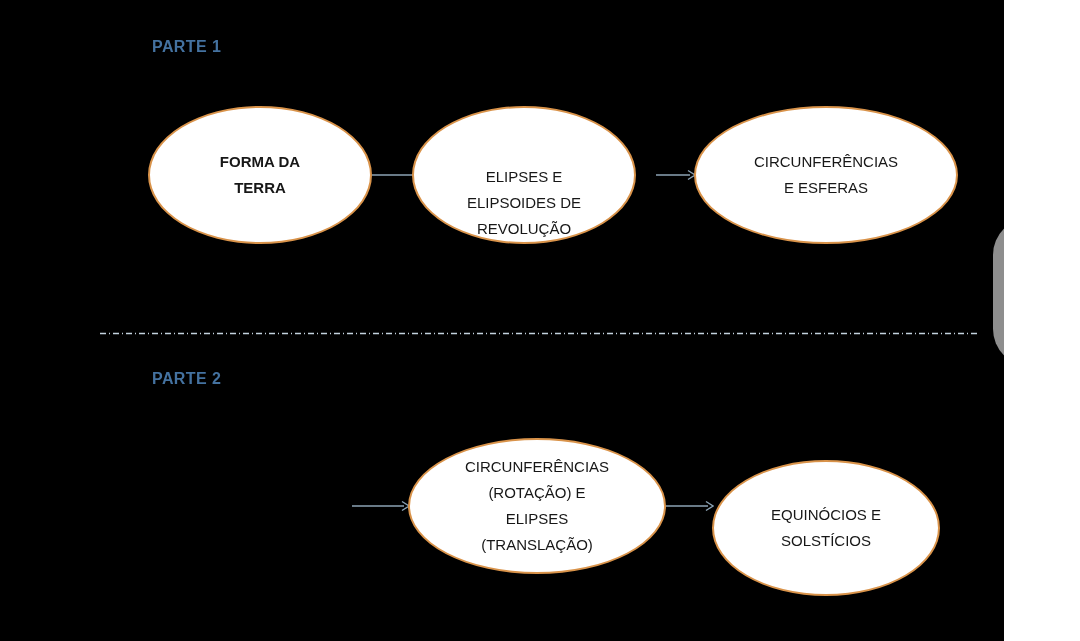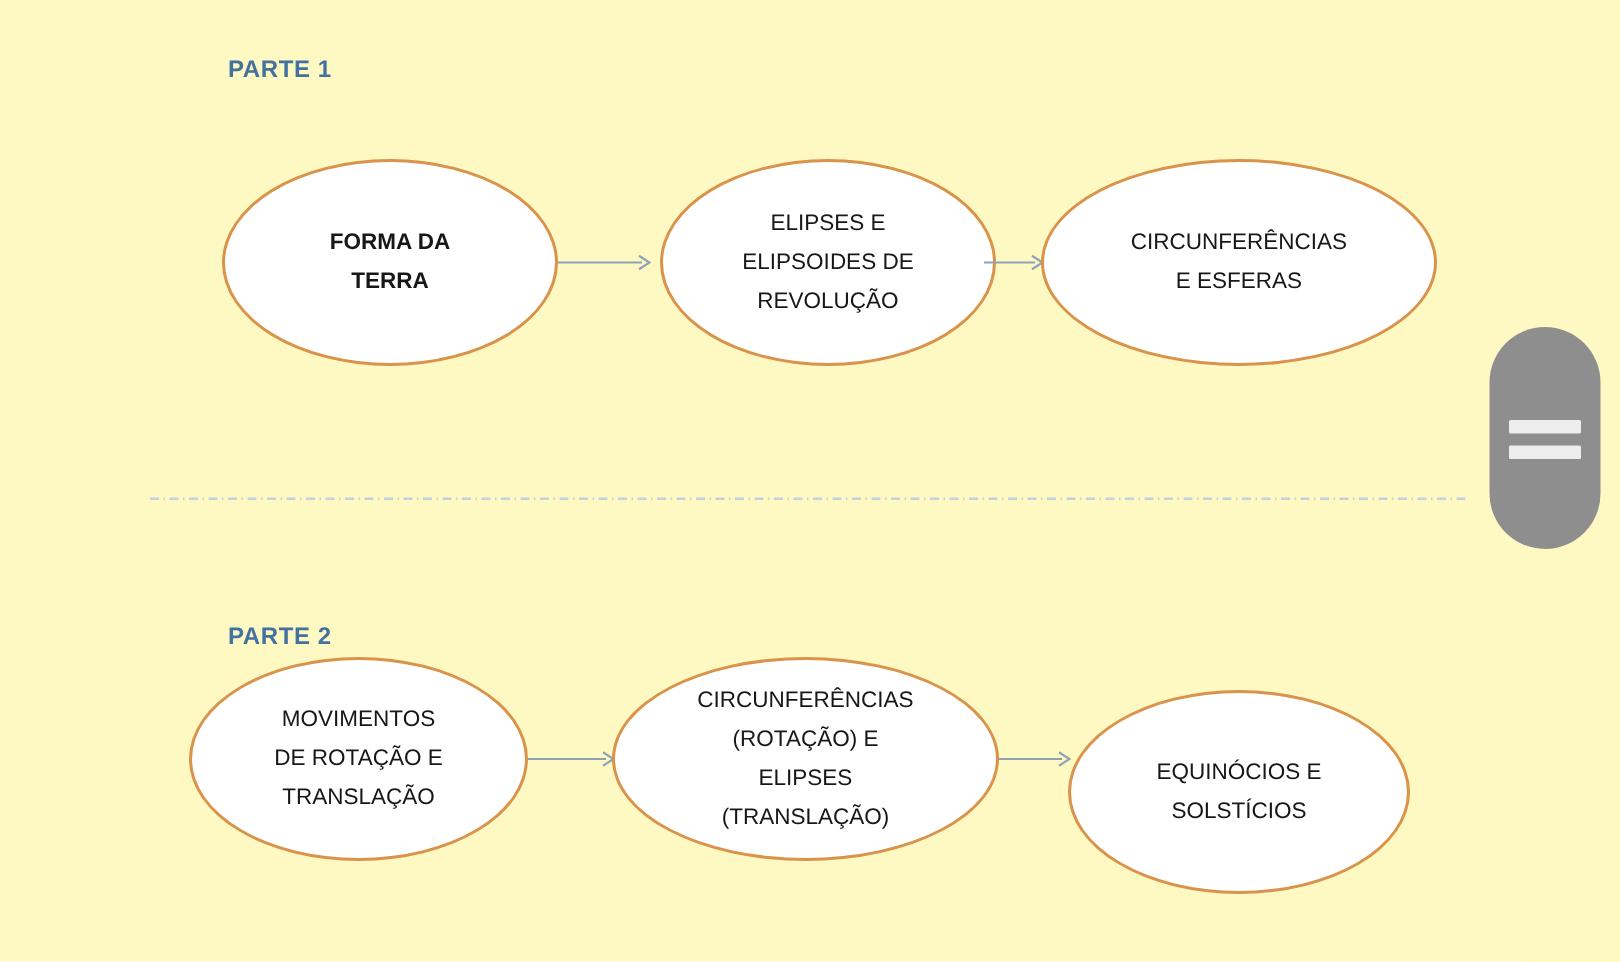--- a/index.html
+++ b/index.html
@@ -5,36 +5,36 @@
   html, body {
     margin: 0;
     padding: 0;
     background: #ffffff;
   }
   body {
     font-family: "Liberation Sans", sans-serif;
   }
   #slide {
     position: relative;
-    width: 1080px;
+    width: 1004px;
     height: 641px;
-    background: #fef9c3;
+    background: #000000;
     overflow: hidden;
   }
   .section-label {
     position: absolute;
     font-family: "Liberation Sans", sans-serif;
     font-weight: bold;
     font-size: 16px;
     letter-spacing: 0.4px;
     color: #4472A0;
     white-space: nowrap;
   }
   #label-parte-1 { left: 152px; top: 38px; }
-  #label-parte-2 { left: 152px; top: 370px; margin-top: 46px; }
+  #label-parte-2 { left: 152px; top: 370px; }
 
   .node {
     position: absolute;
     display: flex;
     align-items: center;
     justify-content: center;
     box-sizing: border-box;
     border: 2px solid #D9934A;
     border-radius: 50%;
     background: #ffffff;
@@ -44,21 +44,21 @@
     font-size: 15px;
     line-height: 26px;
     color: #171717;
     text-align: center;
     padding: 0 14px;
     white-space: pre-line;
   }
 
   
   #node-forma-da-terra       { left: 148px; top: 106px; width: 224px; height: 138px; font-weight: bold; }
-  #node-elipses-elipsoides   { left: 440px; top: 106px; width: 224px; height: 138px; }
+  #node-elipses-elipsoides   { left: 412px; top: 106px; width: 224px; height: 138px; align-items: flex-end; }
   #node-circunferencias-esferas { left: 694px; top: 106px; width: 264px; height: 138px; }
 
   
   #node-movimentos           { left: 126px; top: 438px; width: 226px; height: 136px; }
   #node-circunferencias-elipses { left: 408px; top: 438px; width: 258px; height: 136px; }
   #node-equinocios-solsticios   { left: 712px; top: 460px; width: 228px; height: 136px; }
 
   .connector {
     position: absolute;
     height: 14px;
@@ -137,25 +137,20 @@
   </div>
 
   <div id="section-divider">
     <svg width="100%" height="3" viewBox="0 0 880 3" preserveAspectRatio="none">
       <line x1="0" y1="1.5" x2="880" y2="1.5" stroke="#C3D2DE" stroke-width="1.6" stroke-dasharray="6 3 1 3"></line>
     </svg>
   </div>
 
   <div class="section-label" id="label-parte-2">PARTE 2</div>
 
-  <div class="node" id="node-movimentos">
-    <div class="node-text">MOVIMENTOS
-DE ROTAÇÃO E
-TRANSLAÇÃO</div>
-  </div>
 
   <div class="connector" id="arrow-3">
     <svg width="100%" height="14" viewBox="0 0 58 14" preserveAspectRatio="none">
       <line x1="0" y1="7" x2="52" y2="7" stroke="#8CA3B5" stroke-width="1.4"></line>
       <path d="M50 2.5 L57 7 L50 11.5" fill="none" stroke="#8CA3B5" stroke-width="1.4"></path>
     </svg>
   </div>
 
   <div class="node" id="node-circunferencias-elipses">
     <div class="node-text">CIRCUNFERÊNCIAS

